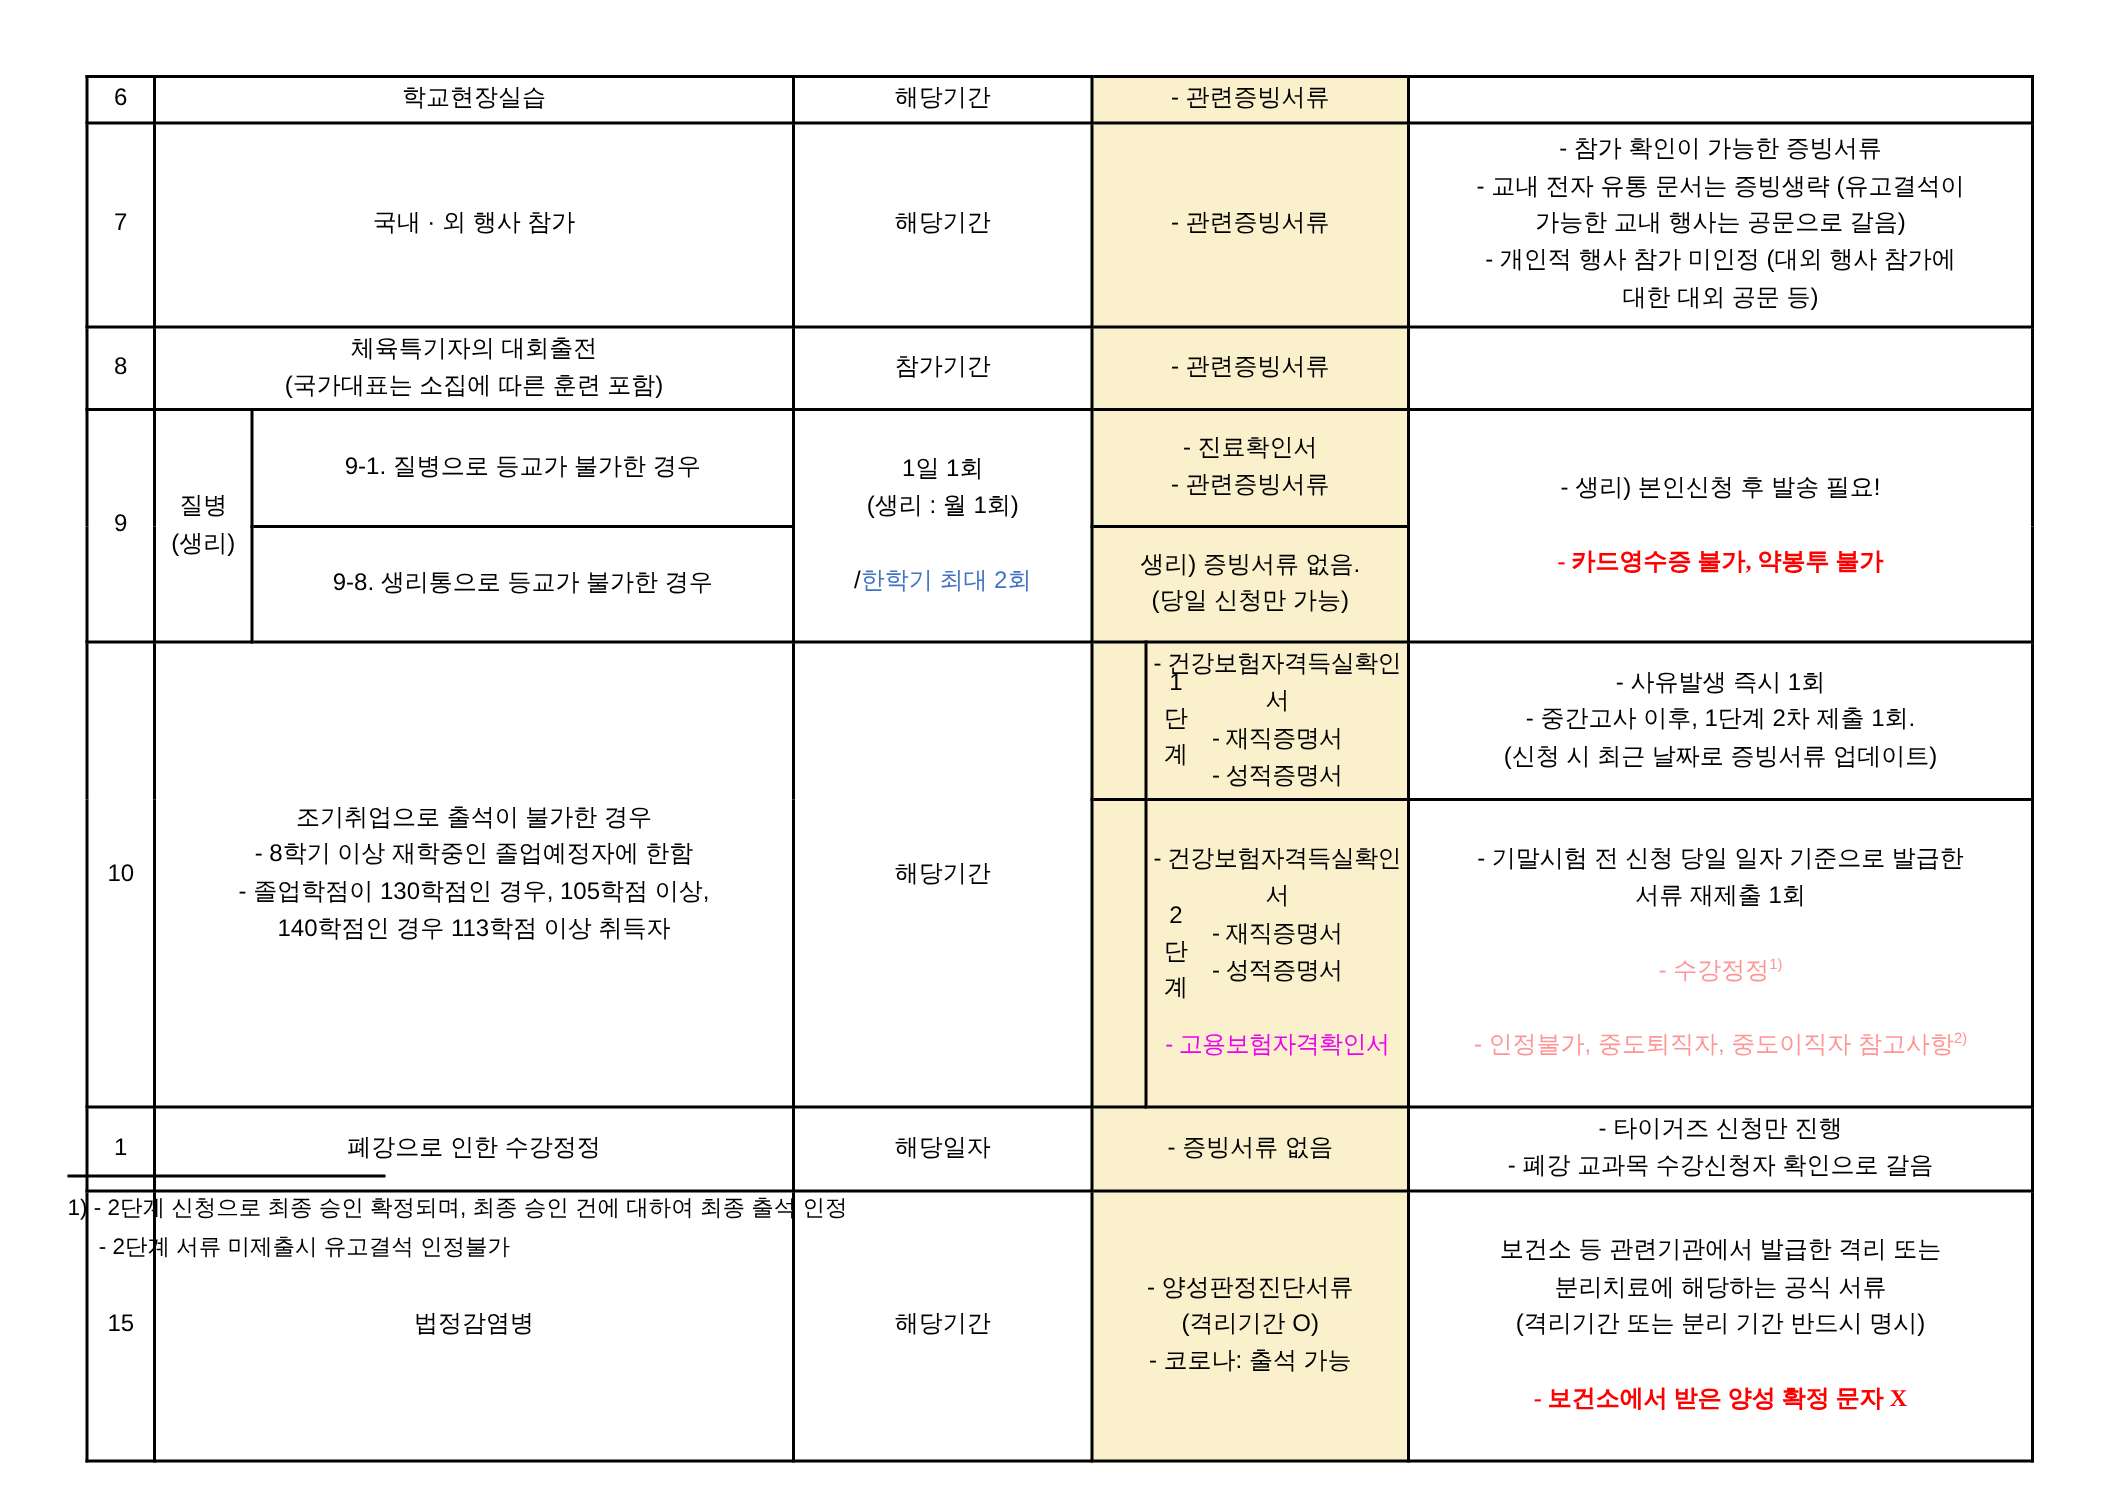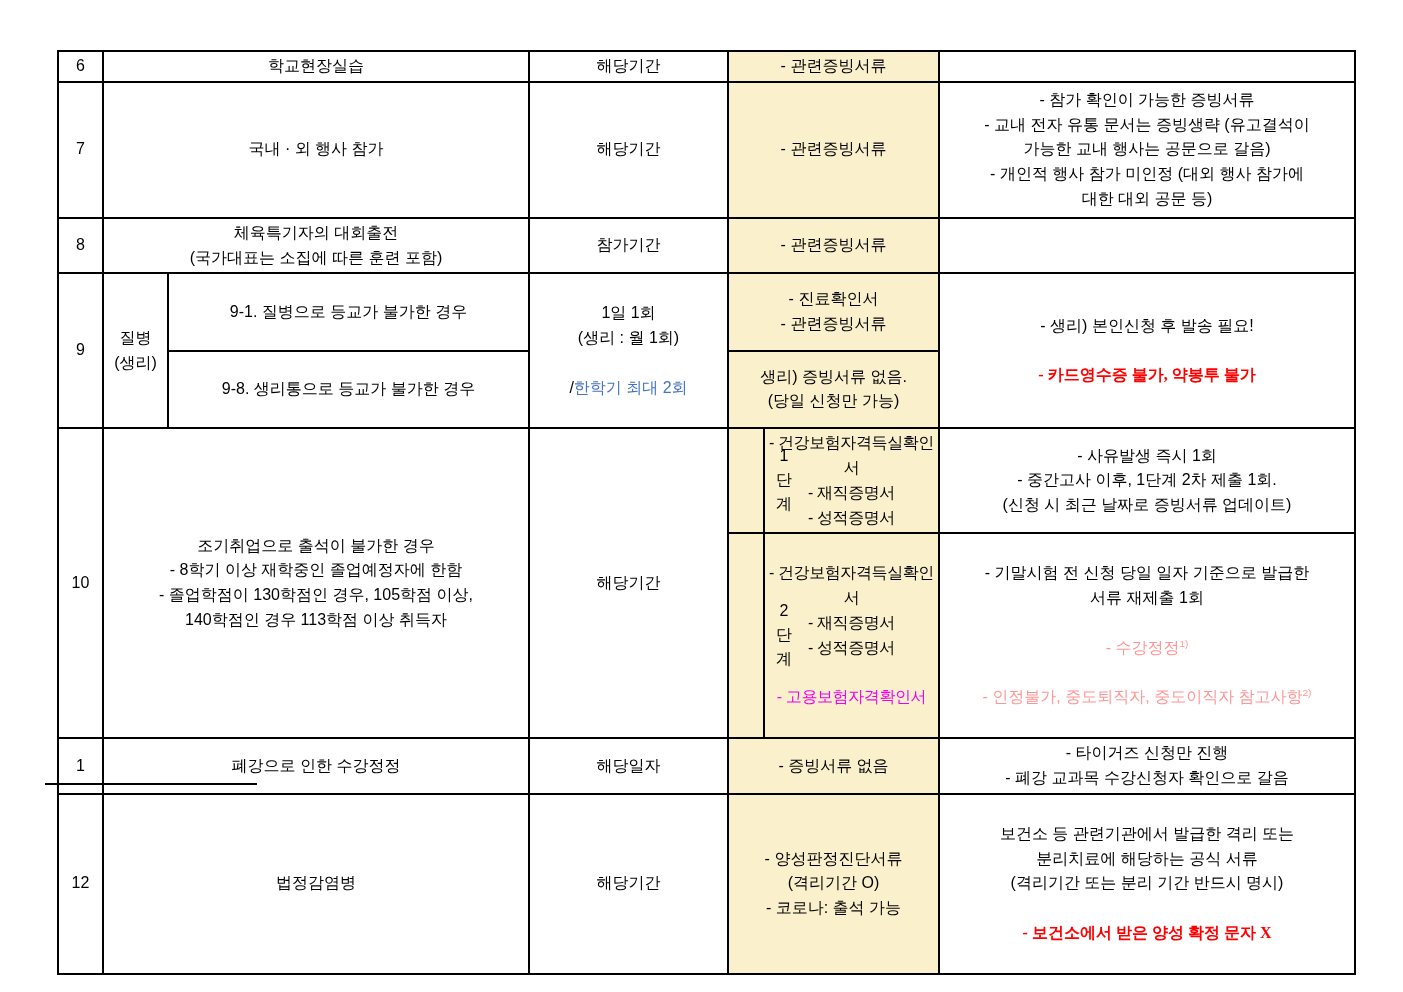--- a/index.html
+++ b/index.html
@@ -131,31 +131,33 @@
     <tr style="height:51px">
       <td>1</td>
       <td colspan="2">폐강으로 인한 수강정정</td>
       <td>해당일자</td>
       <td colspan="2" class="yellow">- 증빙서류 없음</td>
       <td class="notes">- 타이거즈 신청만 진행
 - 폐강 교과목 수강신청자 확인으로 갈음</td>
     </tr>
 
     <tr style="height:112px">
-      <td>12</td>
+      <td>15</td>
       <td colspan="2">법정감염병</td>
       <td>해당기간</td>
       <td colspan="2" class="yellow">- 양성판정진단서류
 (격리기간 O)
 - 코로나: 출석 가능</td>
       <td class="notes">
         <span class="block">보건소 등 관련기관에서 발급한 격리 또는
 분리치료에 해당하는 공식 서류
 (격리기간 또는 분리 기간 반드시 명시)</span>
         <span class="block red">- 보건소에서 받은 양성 확정 문자 X</span>
       </td>
     </tr>
   </tbody>
     </table>
 
   <div class="fn-divider"></div>
+  <div id="fn1" class="footnote">1) - 2단계 신청으로 최종 승인 확정되며, 최종 승인 건에 대하여 최종 출석 인정
+     - 2단계 서류 미제출시 유고결석 인정불가</div>
 
 </div>
 
 </body></html>

